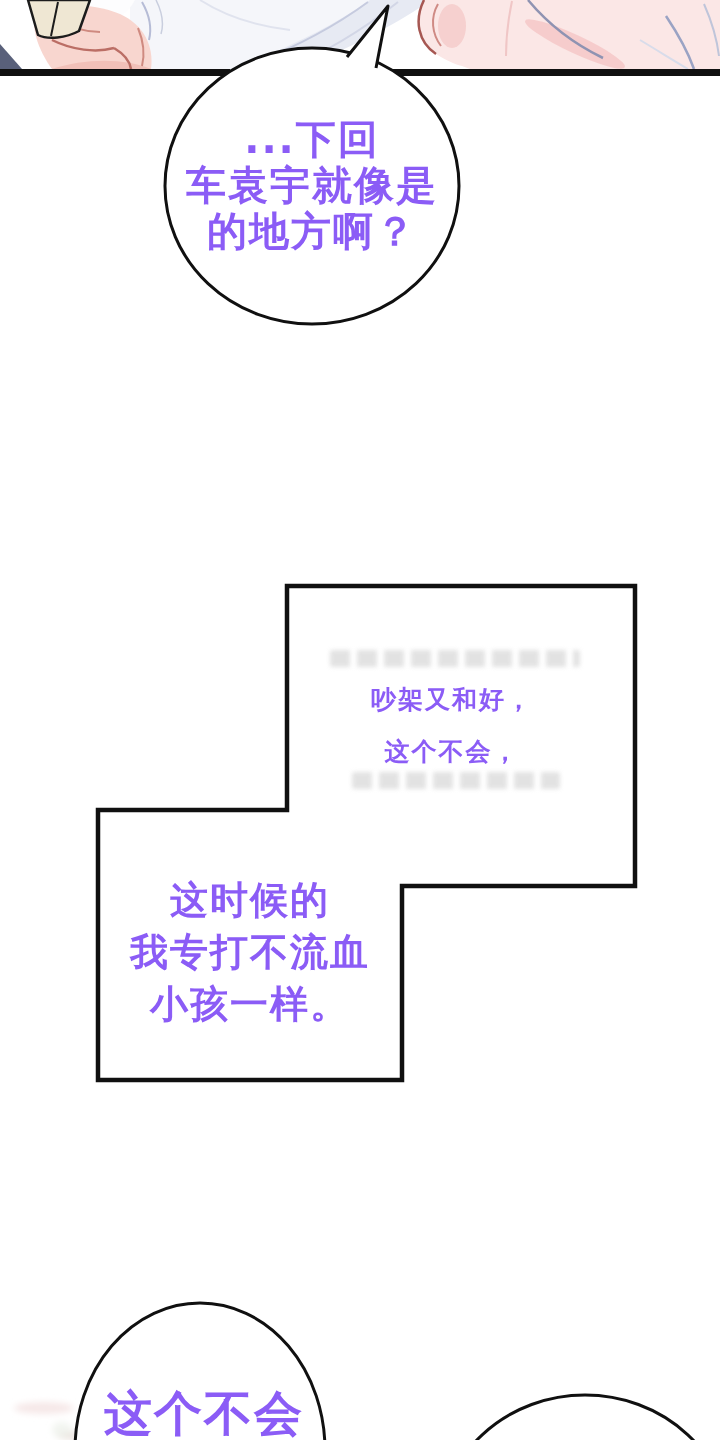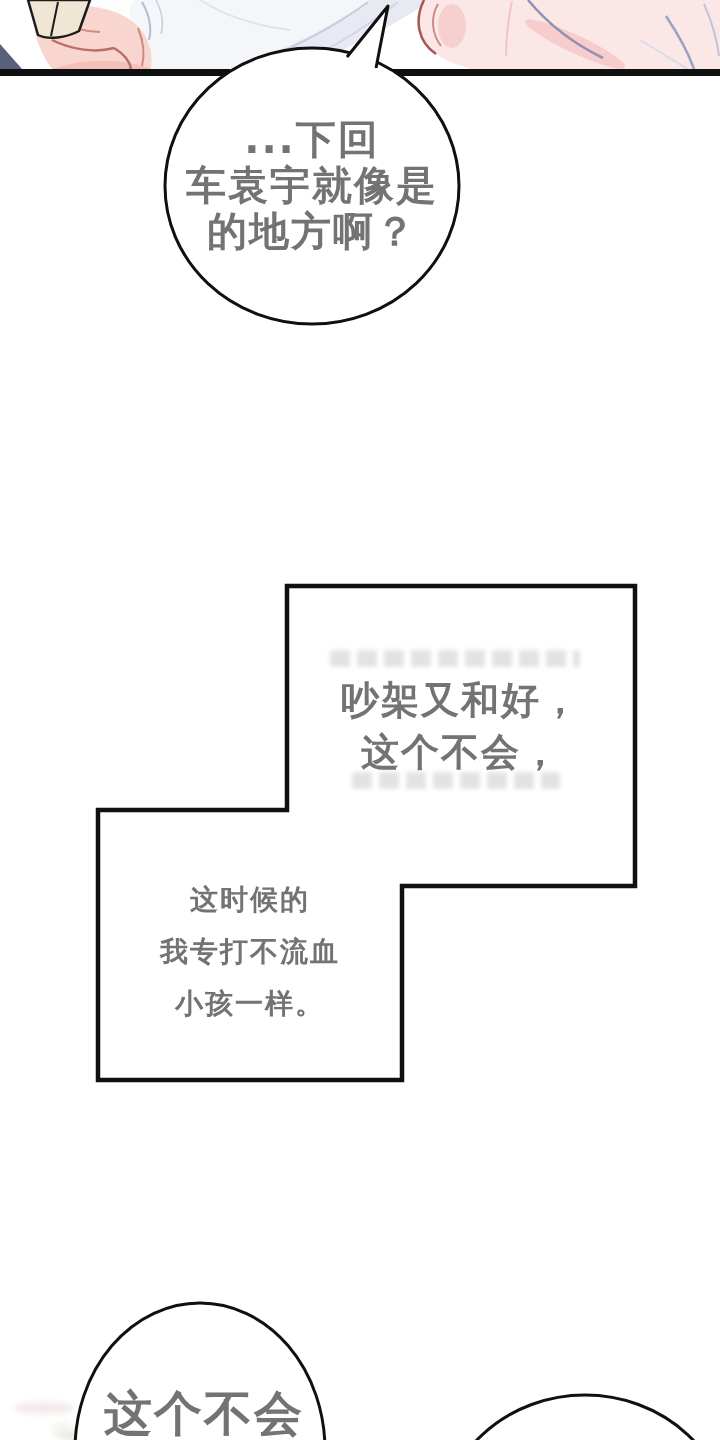--- a/index.html
+++ b/index.html
@@ -9,29 +9,29 @@
     background: #ffffff;
     overflow: hidden;
     font-family: "DejaVu Sans", "Liberation Sans", sans-serif;
   }
   #art {
     position: absolute; left: 0; top: 0; z-index: 0;
   }
   .txt {
     position: absolute;
     z-index: 2;
-    color: #737373;
+    color: #8b5cf6;
     font-weight: 700;
     text-align: center;
     letter-spacing: 2px;
     white-space: nowrap;
   }
   .bubble-top-text  { left: 152px; top: 116px;  width: 320px; font-size: 40px; line-height: 46px; }
-  .box1-text        { left: 289px; top: 674px;  width: 344px; font-size: 38px; line-height: 52px; }
-  .box2-text        { left: 100px; top: 874px;  width: 300px; font-size: 28px; line-height: 52px; }
+  .box1-text        { left: 280px; top: 674px;  width: 344px; font-size: 25px; line-height: 52px; }
+  .box2-text        { left: 100px; top: 874px;  width: 300px; font-size: 38px; line-height: 52px; }
   .bubble-bl-text   { left: 74px;  top: 1390px; width: 260px; font-size: 48px; line-height: 46px; }
   .ghost {
     position: absolute;
     z-index: 1;
     height: 17px;
     background: repeating-linear-gradient(90deg, #d7d7d7 0px, #d7d7d7 20px, rgba(255,255,255,0) 20px, rgba(255,255,255,0) 27px);
     filter: blur(2px);
     opacity: 0.7;
     border-radius: 3px;
   }

